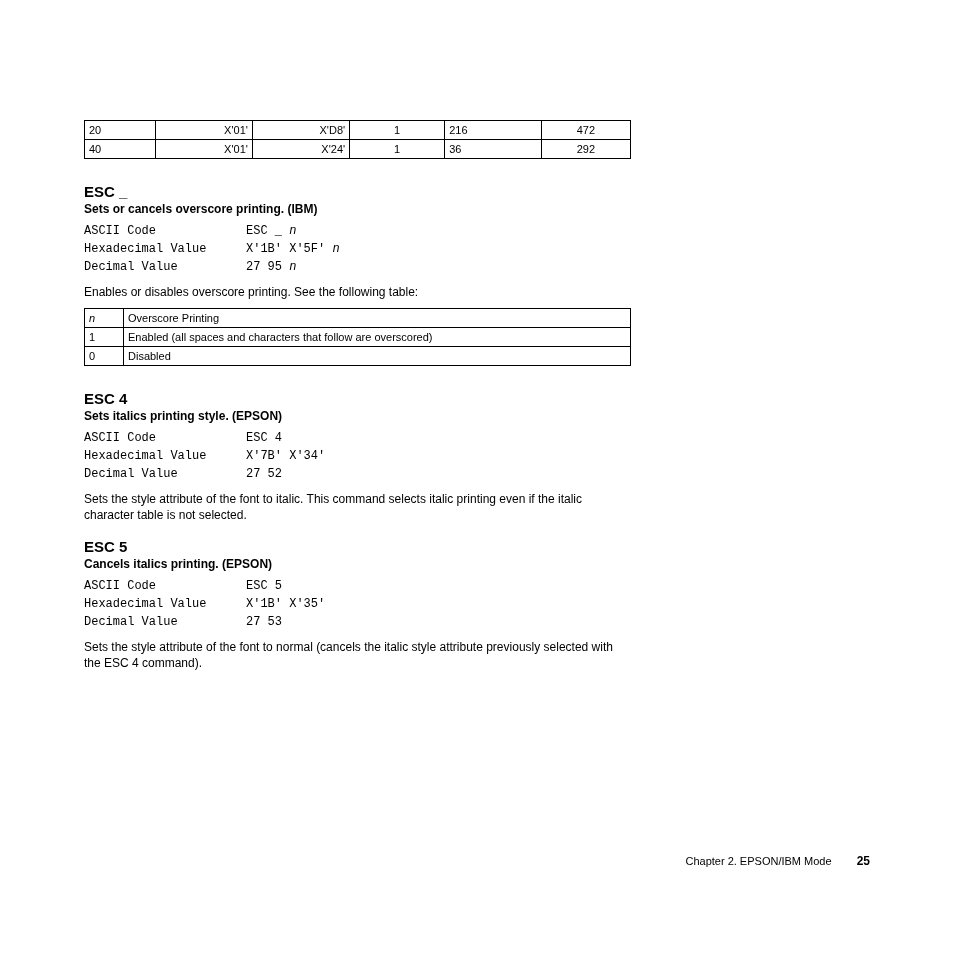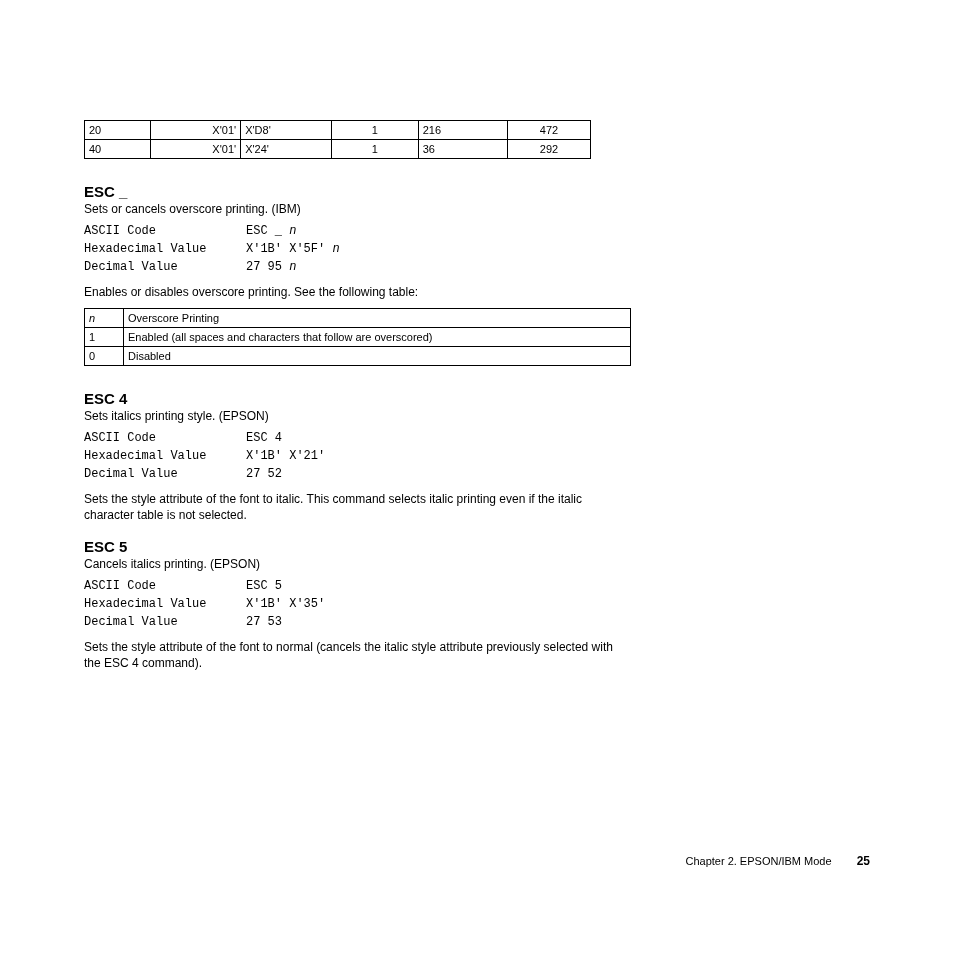--- a/index.html
+++ b/index.html
@@ -14,45 +14,45 @@
     position: relative;
   }
   .page {
     padding: 120px 84px 0 84px;
     width: 786px;
     box-sizing: content-box;
   }
   
   table.data {
     border-collapse: collapse;
-    width: 507px;
+    width: 547px;
     font-size: 11px;
     border-radius: 24px;
   }
   table.data td {
     border: 1px solid #000;
     padding: 2px 4px;
     height: 14px;
     line-height: 14px;
   }
   table.data td.c1 { width: 68px; text-align: left; }
   table.data td.c2 { width: 96px; text-align: right; }
-  table.data td.c3 { width: 96px; text-align: left; }
+  table.data td.c3 { width: 96px; text-align: right; }
   table.data td.c4 { width: 96px; text-align: center; }
   table.data td.c5 { width: 96px; text-align: left; }
   table.data td.c6 { width: 88px; text-align: center; }
 
   h3.cmd {
     font-size: 15px;
     font-weight: bold;
     margin: 24px 0 2px 0;
   }
   .subhead {
     font-size: 12px;
-    font-weight: normal;
+    font-weight: bold;
     margin: 0 0 8px 0;
   }
   .defrow {
     display: flex;
     margin: 4px 0;
     font-size: 12px;
     font-family: Liberation Mono, monospace;
   }
   .defrow .label { width: 162px; }
   .defrow .value { }
@@ -156,21 +156,21 @@
 
   <h3 class="cmd">ESC 4</h3>
   <div class="subhead">Sets italics printing style. (EPSON)</div>
 
   <div class="defrow">
     <div class="label">ASCII Code</div>
     <div class="value">ESC 4</div>
   </div>
   <div class="defrow">
     <div class="label">Hexadecimal Value</div>
-    <div class="value">X'1B' X'21'</div>
+    <div class="value">X'7B' X'34'</div>
   </div>
   <div class="defrow">
     <div class="label">Decimal Value</div>
     <div class="value">27 52</div>
   </div>
 
   <p class="body">Sets the style attribute of the font to italic. This command selects italic printing even if the italic character table is not selected.</p>
 
   <h3 class="cmd" style="margin-top:14px;">ESC 5</h3>
   <div class="subhead">Cancels italics printing. (EPSON)</div>

